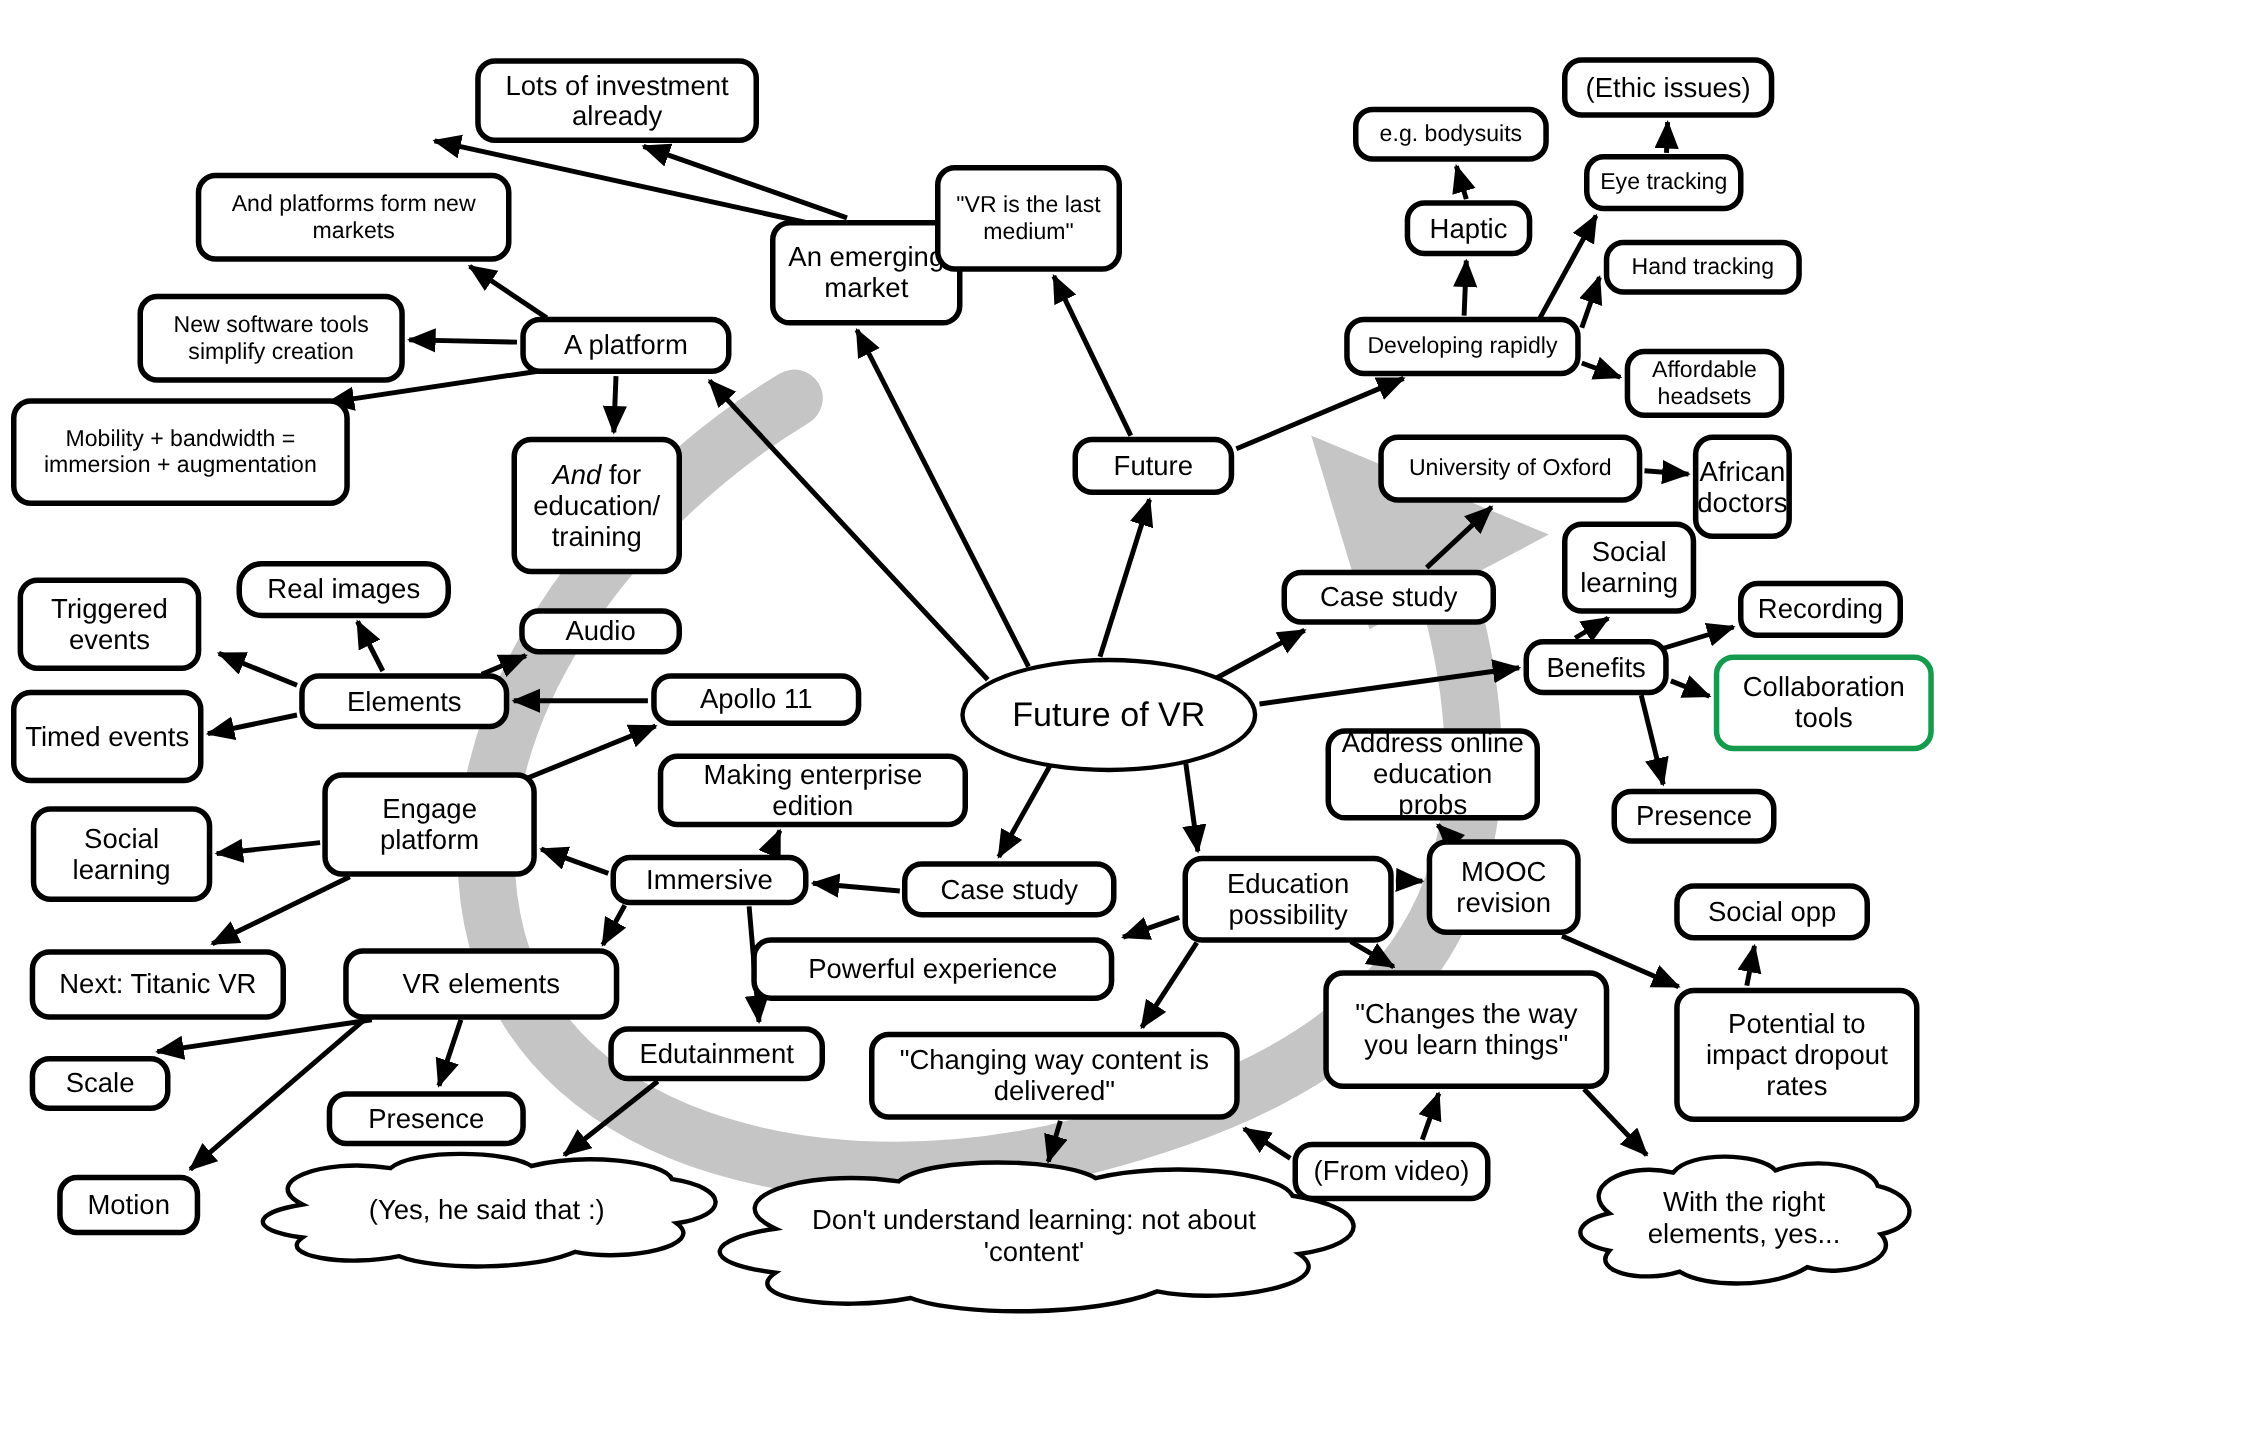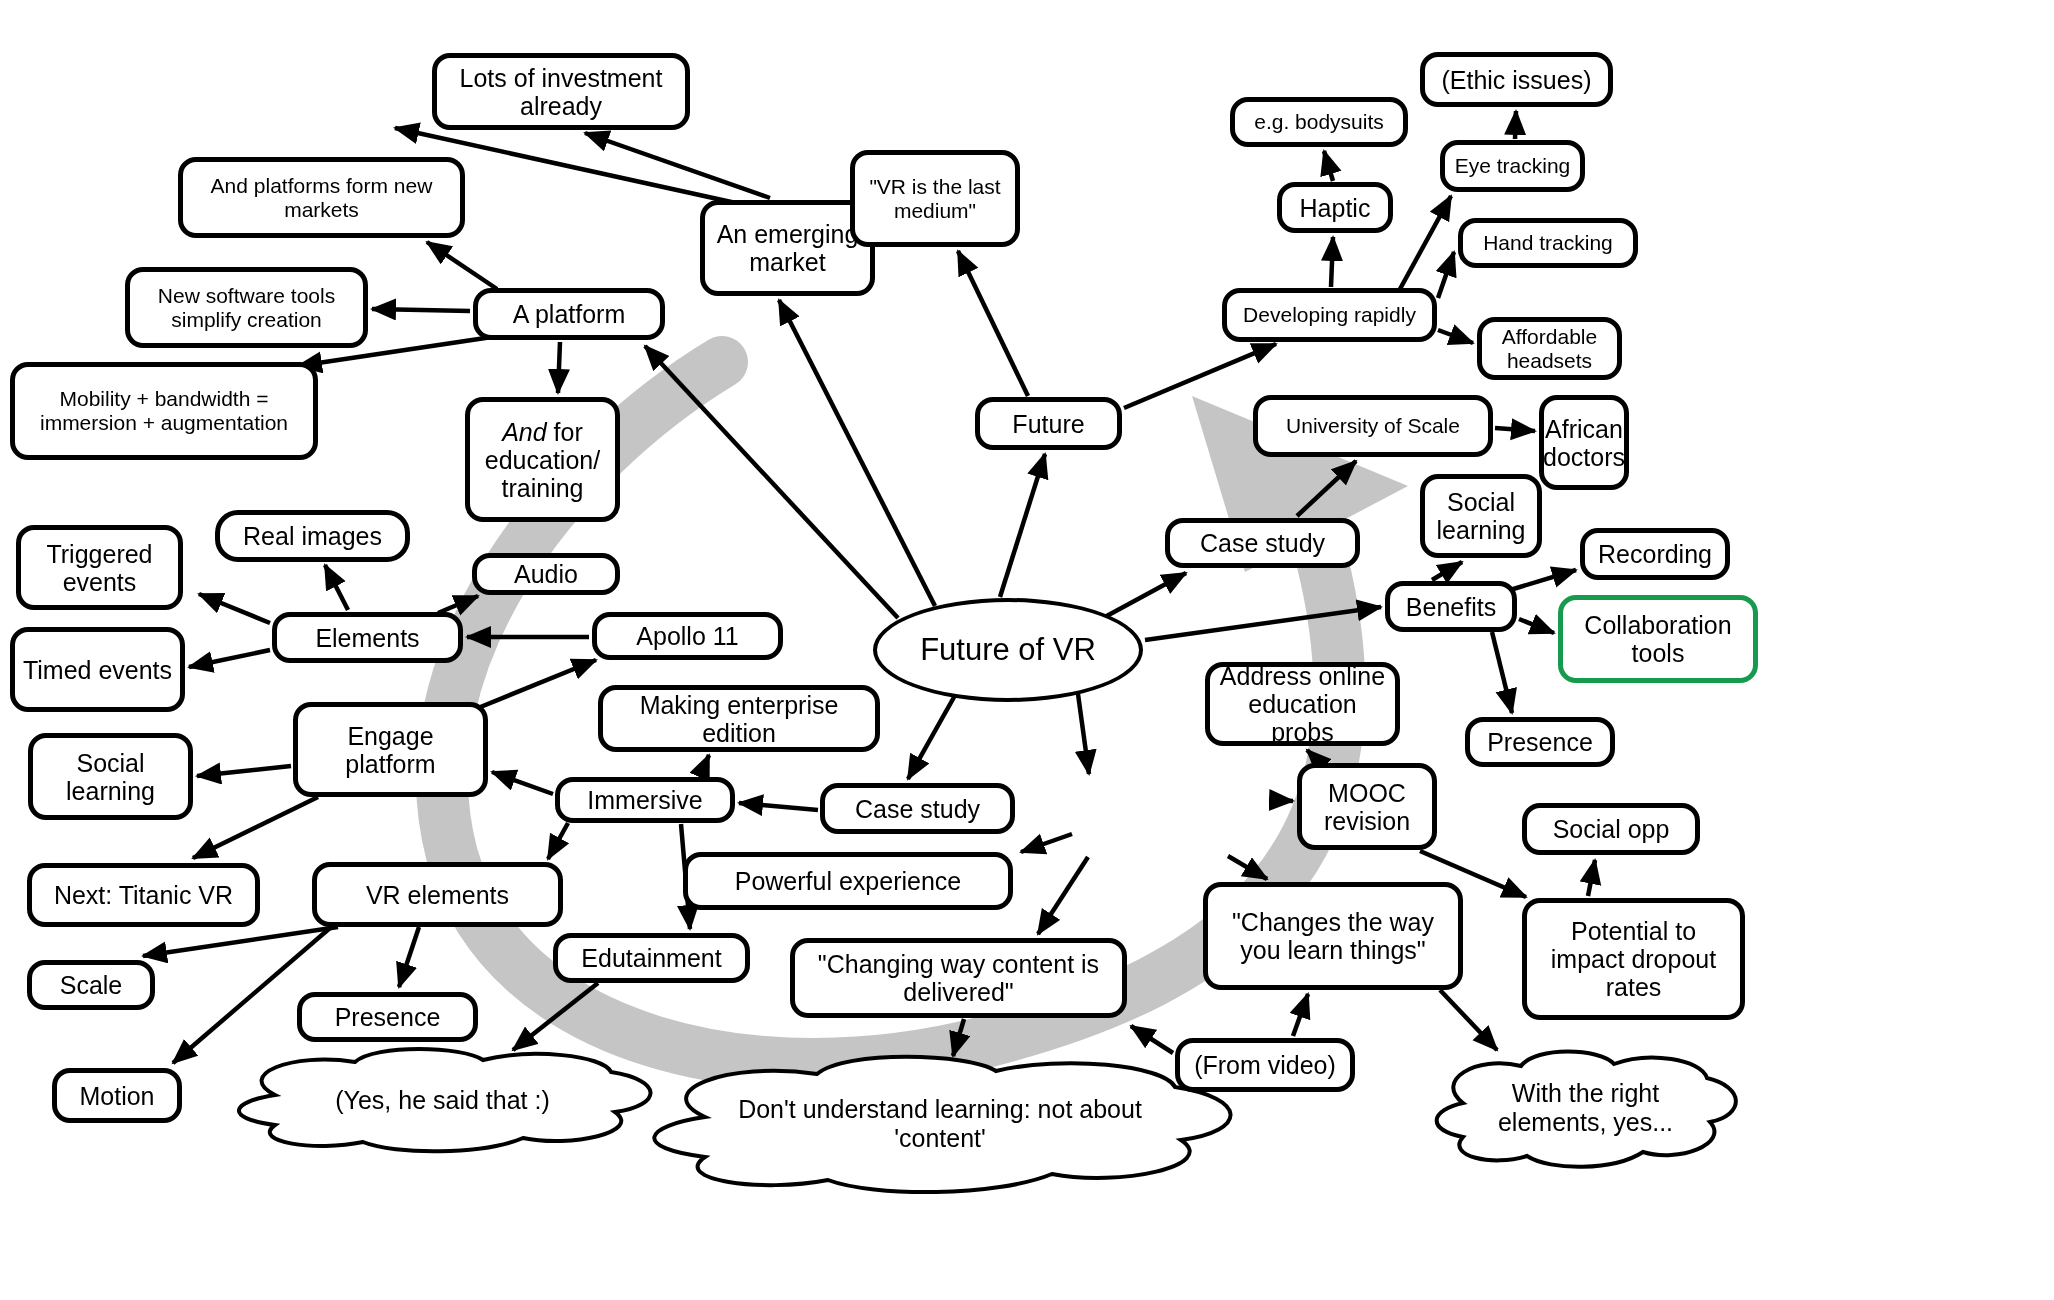--- a/index.html
+++ b/index.html
@@ -114,30 +114,31 @@
 <div class="node" style="left:975px;top:397px;width:147px;height:53px;">Future</div>
 
 <div class="node sm" style="left:1230px;top:97px;width:178px;height:50px;">e.g. bodysuits</div>
 <div class="node" style="left:1420px;top:52px;width:193px;height:55px;">(Ethic issues)</div>
 <div class="node sm" style="left:1440px;top:140px;width:145px;height:52px;">Eye tracking</div>
 <div class="node" style="left:1277px;top:182px;width:116px;height:51px;">Haptic</div>
 <div class="node sm" style="left:1458px;top:218px;width:180px;height:50px;">Hand tracking</div>
 <div class="node sm" style="left:1222px;top:288px;width:215px;height:54px;">Developing rapidly</div>
 <div class="node sm" style="left:1477px;top:317px;width:145px;height:63px;">Affordable headsets</div>
 
-<div class="node sm" style="left:1253px;top:395px;width:240px;height:62px;">University of Scale</div>
+<div class="node sm" style="left:1253px;top:395px;width:240px;height:62px;">University of Oxford</div>
 <div class="node" style="left:1539px;top:395px;width:90px;height:95px;">African doctors</div>
 <div class="node" style="left:1420px;top:474px;width:122px;height:84px;">Social learning</div>
 <div class="node" style="left:1165px;top:518px;width:195px;height:50px;">Case study</div>
 <div class="node" style="left:1580px;top:528px;width:150px;height:52px;">Recording</div>
 <div class="node" style="left:1385px;top:581px;width:132px;height:51px;">Benefits</div>
 <div class="node accent" style="left:1558px;top:595px;width:200px;height:88px;">Collaboration tools</div>
 <div class="node" style="left:1465px;top:717px;width:150px;height:50px;">Presence</div>
 <div class="node" style="left:1205px;top:662px;width:195px;height:84px;">Address online education probs</div>
 
+<div class="node" style="left:1075px;top:778px;width:192px;height:79px;">Education possibility</div>
 <div class="node" style="left:1297px;top:763px;width:140px;height:87px;">MOOC revision</div>
 <div class="node" style="left:1203px;top:882px;width:260px;height:108px;">"Changes the way you learn things"</div>
 <div class="node" style="left:1175px;top:1038px;width:180px;height:54px;">(From video)</div>
 <div class="node" style="left:790px;top:938px;width:337px;height:80px;">"Changing way content is delivered"</div>
 <div class="node" style="left:1522px;top:803px;width:178px;height:52px;">Social opp</div>
 <div class="node" style="left:1522px;top:898px;width:223px;height:122px;">Potential to impact dropout rates</div>
 <div class="node" style="left:820px;top:783px;width:195px;height:51px;">Case study</div>
 <div class="node" style="left:683px;top:852px;width:330px;height:58px;">Powerful experience</div>
 
 <div class="node" style="left:555px;top:777px;width:180px;height:46px;">Immersive</div>

